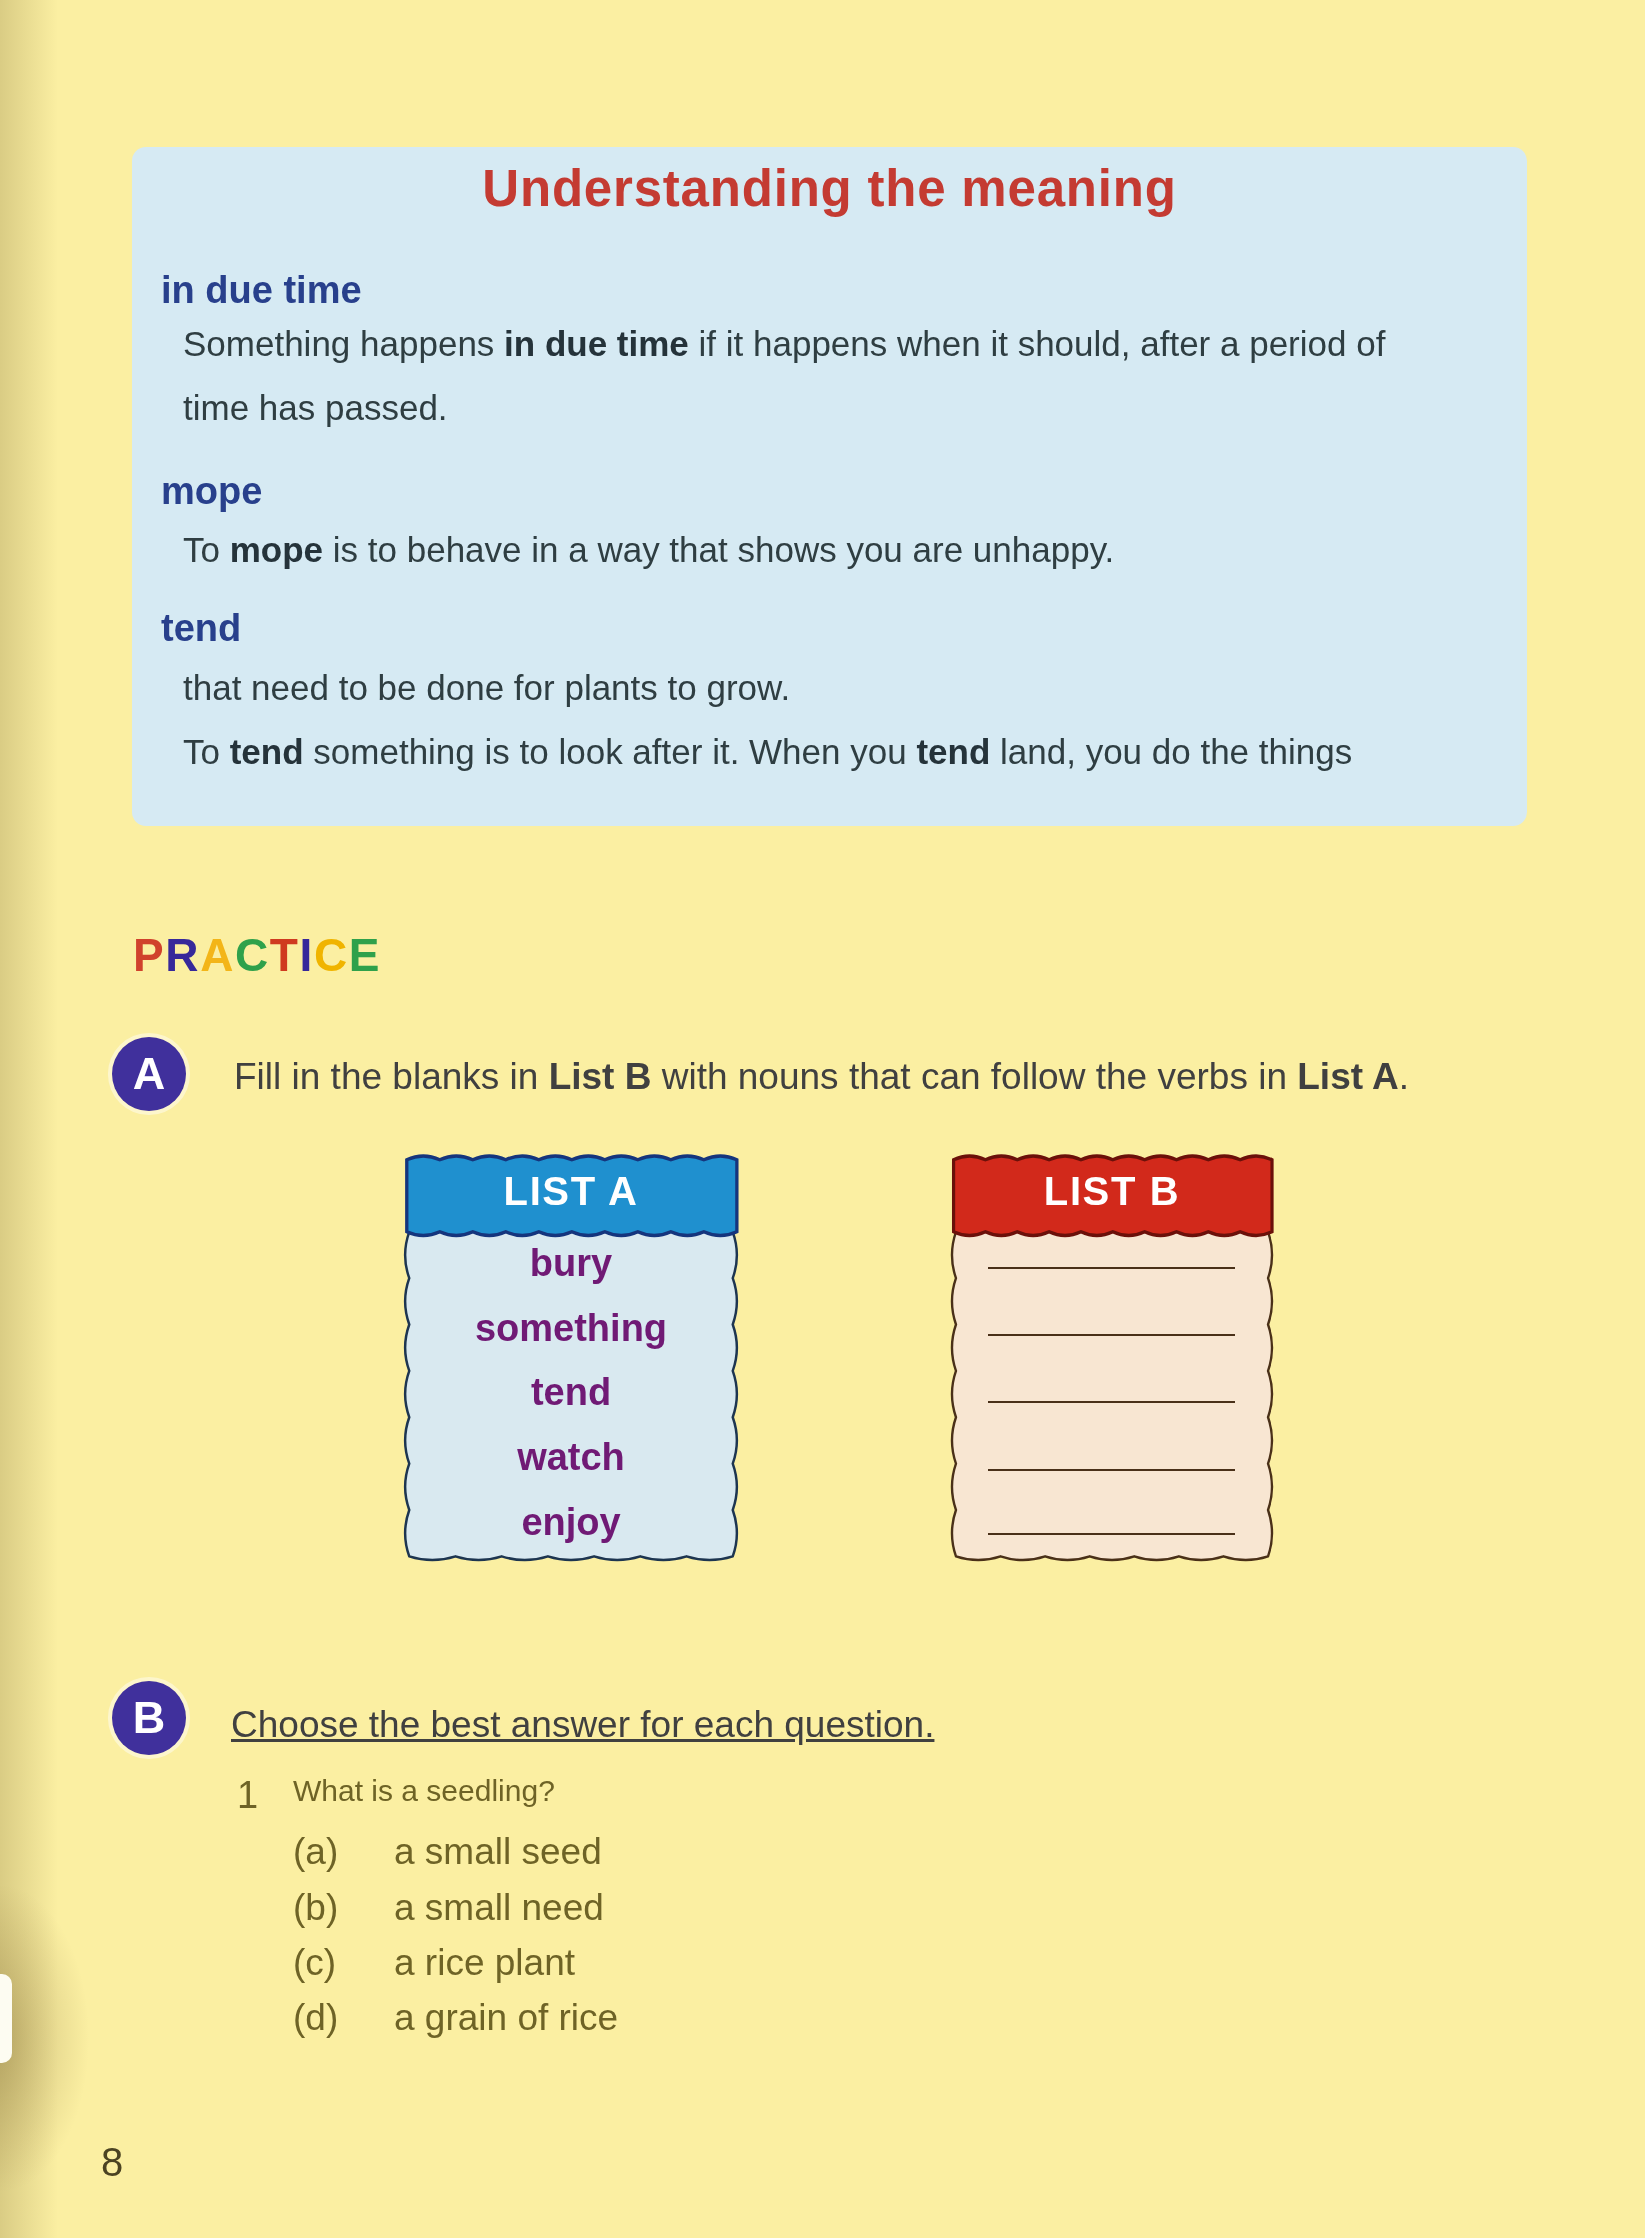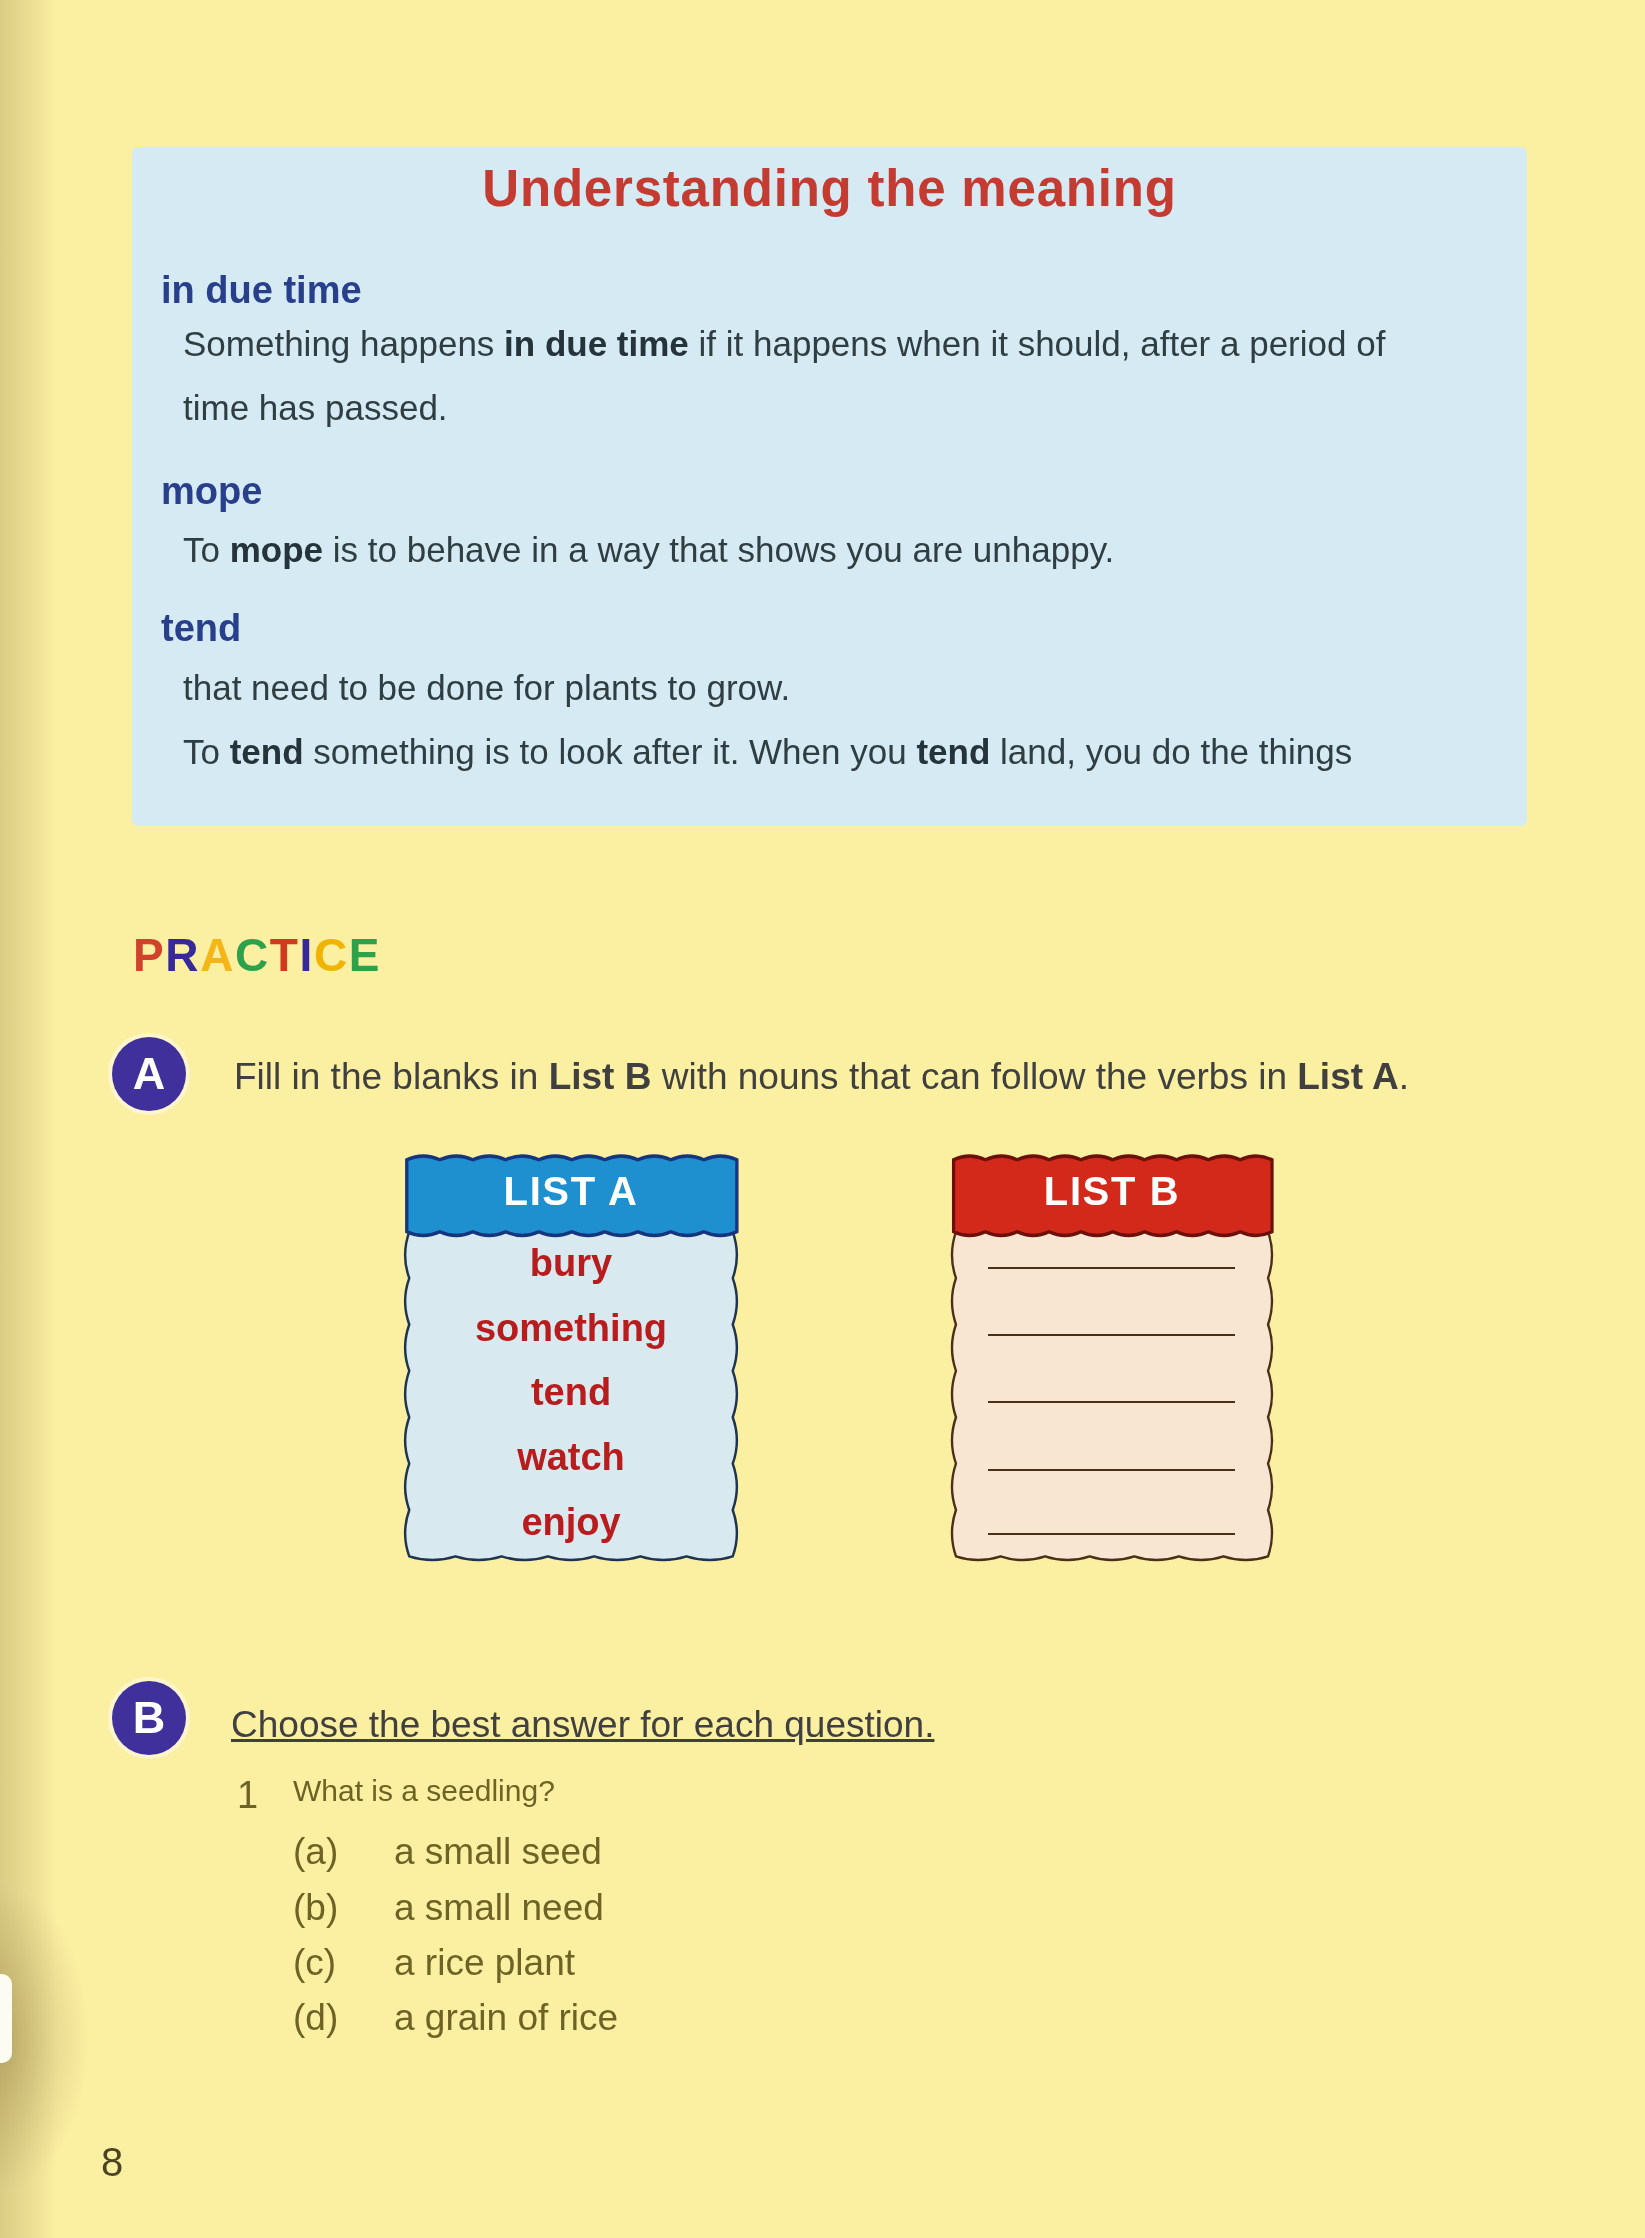--- a/index.html
+++ b/index.html
@@ -8,21 +8,21 @@
 
   
   .edge-left{position:absolute;left:0;top:0;bottom:0;width:58px;
     background:linear-gradient(to right,rgba(100,80,25,.22),rgba(100,80,25,0));pointer-events:none;}
   .curl-shadow{position:absolute;left:0;top:1879px;width:157px;height:354px;
     background:radial-gradient(ellipse 124px 214px at 0% 45%,rgba(95,70,20,.30),rgba(95,70,20,0) 72%);pointer-events:none;}
   .curl-white{position:absolute;left:0;top:1974px;width:11.5px;height:89px;background:#fdfcf2;
     border-radius:0 10px 10px 0;}
 
   
-  .meaning-box{position:absolute;left:132px;top:147px;width:1395px;height:679px;border-radius:6px;}
+  .meaning-box{position:absolute;left:132px;top:147px;width:1395px;height:679px;border-radius:14px;}
   .box-title{position:absolute;top:11.5px;left:0;width:100%;text-align:center;margin:0;
     font-size:51px;font-weight:700;letter-spacing:0.8px;}
   .term{position:absolute;left:29px;font-size:38px;font-weight:700;color:#28408c;}
   .t1{top:122px}.t2{top:323px}.t3{top:460px}
   .def{position:absolute;left:27px;width:1344px;font-size:35px;line-height:64px;color:#2f3e42;margin-left:24px;}
   .def b{font-weight:700;color:#25333a;}
   .d1{top:165px}.d2{top:371px}.d3{top:509px}
   .def-line{white-space:nowrap;}
 
   
@@ -42,21 +42,21 @@
 
   
   .listbox{position:absolute;top:1149px;height:414px;}
   .list-a{left:401px;width:340px;}
   .list-b{left:948px;width:328px;}
   .listbox svg{position:absolute;left:0;top:0;width:100%;height:100%;}
   .lb-title{position:absolute;left:0;right:0;top:20px;text-align:center;
     font-size:40px;font-weight:700;color:#ffffff;letter-spacing:1.6px;}
   .lb-words{position:absolute;left:0;right:0;top:82px;bottom:8.2px;display:flex;
     flex-direction:column;justify-content:space-around;align-items:center;
-    font-size:38px;font-weight:600;color:#b91c1c;}
+    font-size:38px;font-weight:600;color:#701a75;}
   .bline{position:absolute;left:40px;width:247px;border-top:2.5px solid #4a3018;}
   .bl1{top:118px}.bl2{top:185px}.bl3{top:252px}.bl4{top:320px}.bl5{top:384px}
 
   
   .q-num{position:absolute;left:237px;top:1774px;font-size:38px;color:#6e6326;}
   .q-text{position:absolute;left:293px;top:1774px;font-size:30px;color:#6e6326;}
   .opt-label{position:absolute;left:293px;font-size:37px;color:#6e6326;}
   .opt-text{position:absolute;left:394px;font-size:37px;color:#6e6326;}
   .r1{top:1831px}.r2{top:1887px}.r3{top:1942px}.r4{top:1997px}
 

